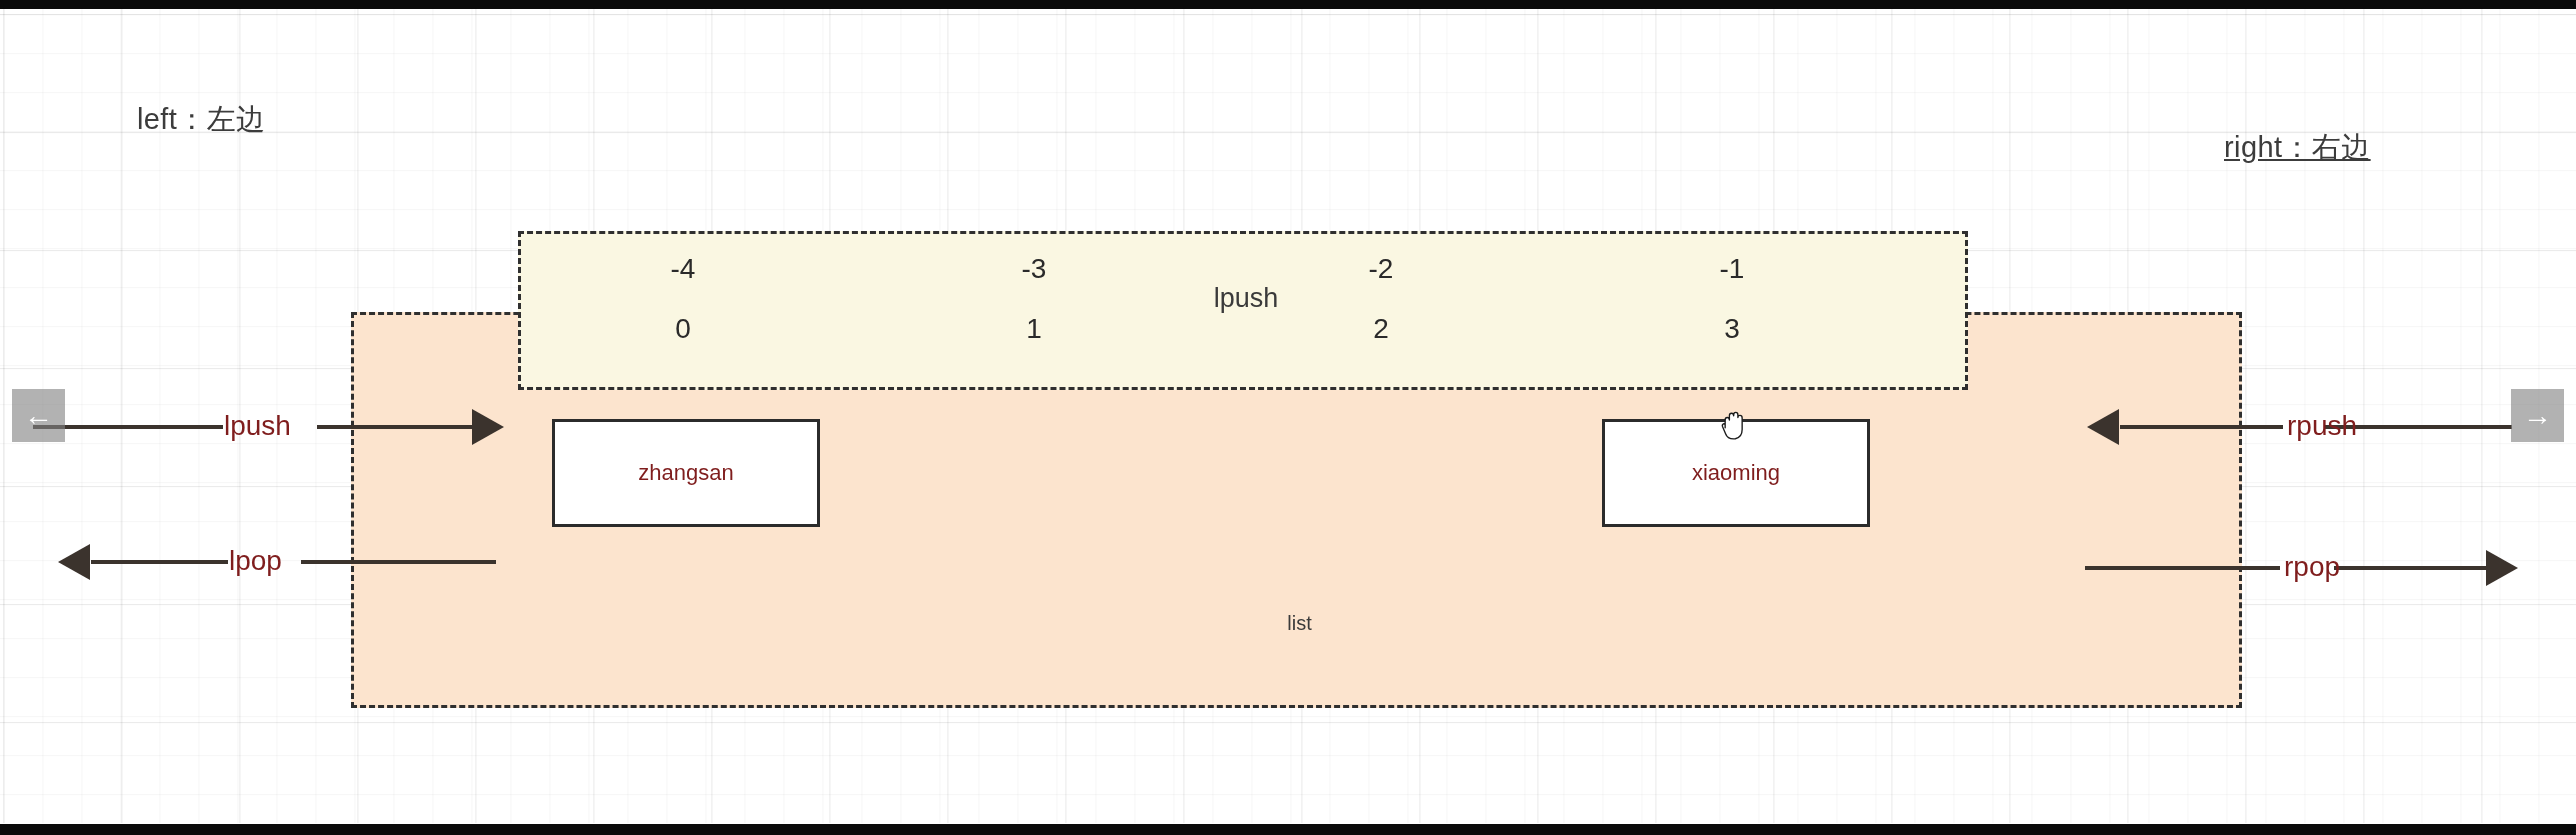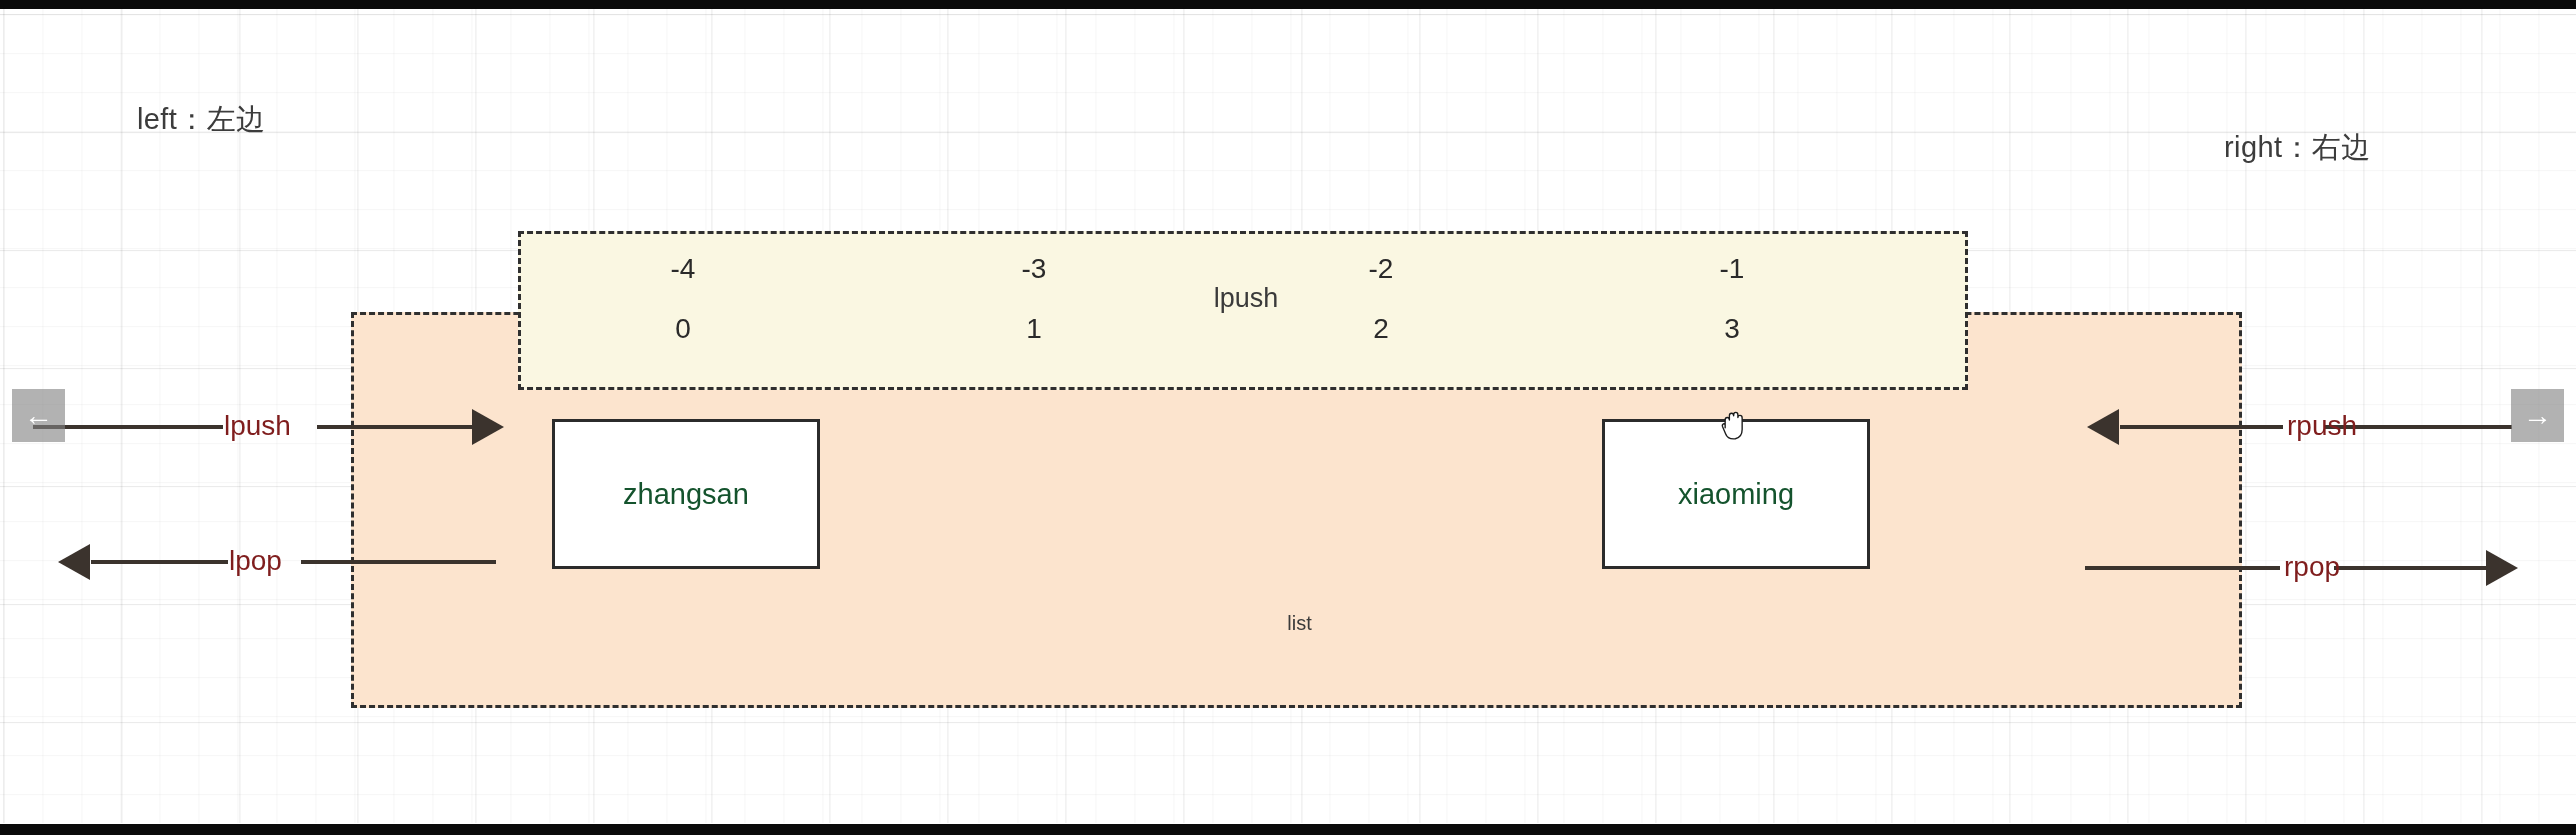--- a/index.html
+++ b/index.html
@@ -54,21 +54,21 @@
 
   
   .side-label {
     position: absolute;
     font-size: 29px;
     color: #3c3c3c;
     white-space: nowrap;
     letter-spacing: 0.4px;
   }
   #label-left  { left: 137px;  top: 100px; }
-  #label-right { left: 2224px; top: 128px; }
+  #label-right { left: 2224px; top: 128px; text-decoration: underline; }
 
   
   #list-container {
     position: absolute;
     left: 351px;
     top: 312px;
     width: 1891px;
     height: 396px;
     background: #fce4ce;
     border: 3.4px dashed #2f2f2f;
@@ -114,29 +114,29 @@
     color: #2a2a2a;
   }
   .index-neg { top: 19px; }
   .index-pos { top: 79px; }
 
   
   .value-box {
     position: absolute;
     top: 419px;
     width: 268px;
-    height: 150px;
+    height: 108px;
     background: #ffffff;
     border: 3.4px solid #2b2b2b;
     box-sizing: border-box;
     display: flex;
     align-items: center;
     justify-content: center;
-    font-size: 29px;
-    color: #14532d;
+    font-size: 22px;
+    color: #7f1d1d;
     z-index: 30;
   }
 
   
   .arrow-line {
     position: absolute;
     height: 4.3px;
     background: #3b332d;
     z-index: 25;
   }

